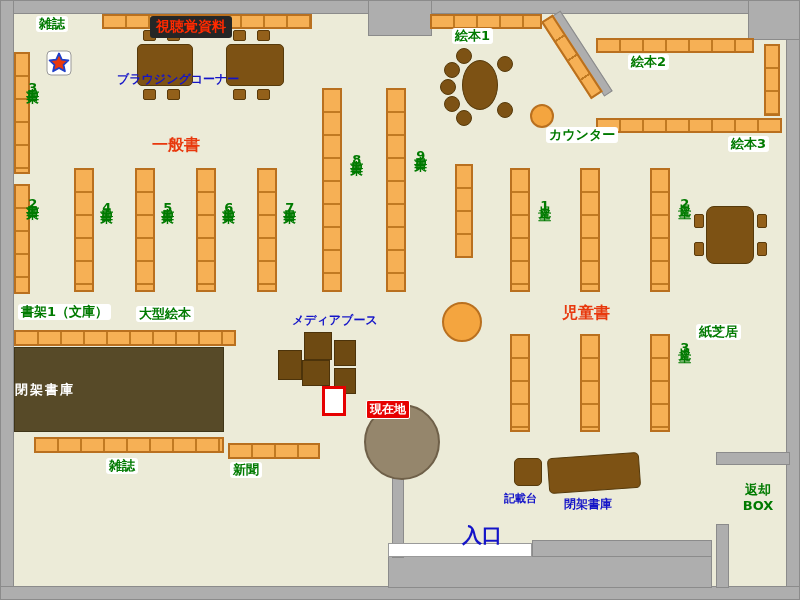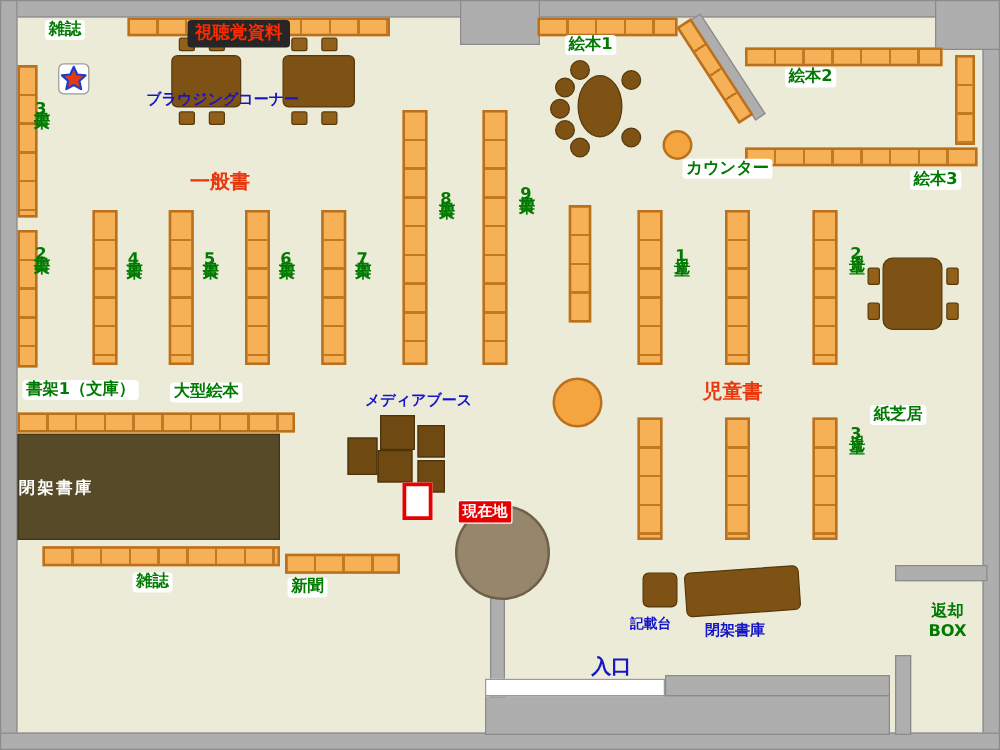--- a/index.html
+++ b/index.html
@@ -151,15 +151,15 @@
   <div class="lbl g pill" style="left:696px;top:324px">紙芝居</div>
   <div class="lbl cur" style="left:366px;top:400px">現在地</div>
   <div class="lbl g pill" style="left:106px;top:458px">雑誌</div>
   <div class="lbl g pill" style="left:230px;top:462px">新聞</div>
   <div class="lbl b" style="left:504px;top:492px;font-size:11px">記載台</div>
   <div class="lbl b" style="left:564px;top:497px">閉架書庫</div>
   <div class="lbl g two" style="left:732px;top:482px;width:52px">
     <span>返却</span>
     <span>BOX</span>
   </div>
-  <div class="lbl b" style="left:473px;top:523px;font-size:16px">入口</div>
+  <div class="lbl b" style="left:462px;top:523px;font-size:20px">入口</div>
 
 </div>
 
 </body></html>

